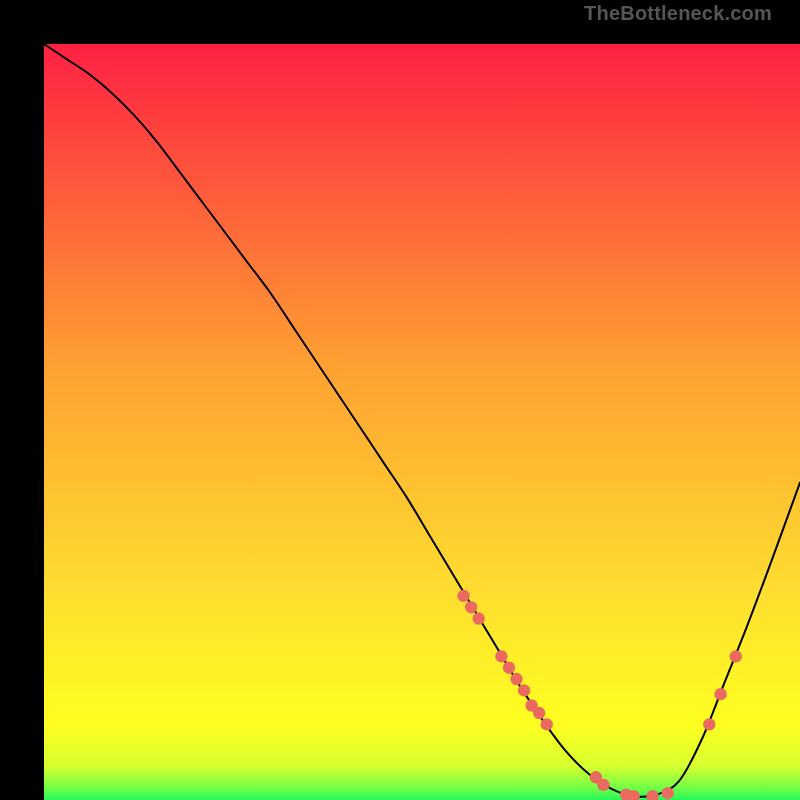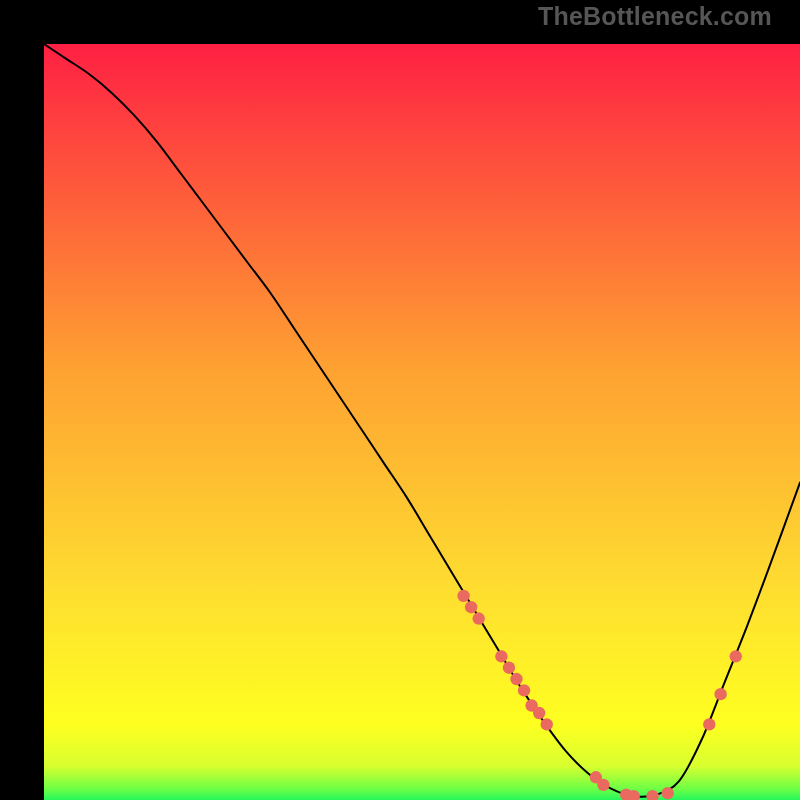--- a/index.html
+++ b/index.html
@@ -9,21 +9,21 @@
     left: 22px;
     top: 22px;
     width: 756px;
     height: 756px;
   }
   .watermark {
     position: absolute;
     right: 28px;
     top: 2px;
     font-family: Arial, Helvetica, sans-serif;
-    font-size: 25px;
+    font-size: 20px;
     font-weight: bold;
     color: #565656;
     letter-spacing: 0.2px;
   }
   .plot {
     position: absolute;
     left: 22px;
     top: 22px;
     width: 756px;
     height: 756px;

